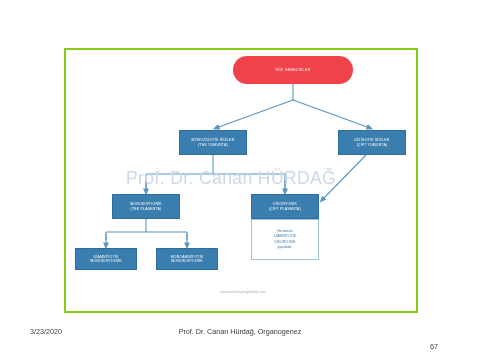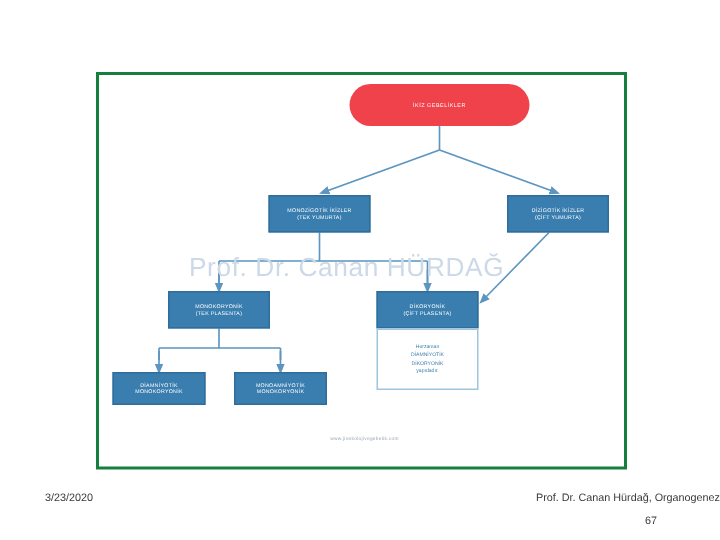--- a/index.html
+++ b/index.html
@@ -9,21 +9,21 @@
     font-family:"Liberation Sans", sans-serif;
     overflow:hidden;
     position:relative;
   }
 
   
   #slide-frame{
     position:absolute;
     left:64px;top:48px;
     width:354px;height:265px;
-    border:2px solid #15803d;
+    border:2px solid #84cc16;
     background:#ffffff;
     box-sizing:border-box;
     overflow:hidden;
   }
 
   
   #watermark{
     position:absolute;
     left:60px;top:118px;
     font-size:17.5px;
@@ -132,21 +132,21 @@
 
   
   #footer{
     position:absolute;
     left:0;top:327px;
     width:480px;height:14px;
     font-size:7.2px;
     color:#3a3a3a;
   }
   #footer-date{position:absolute;left:30px;top:0;}
-  #footer-center{position:absolute;left:0;top:0;width:480px;text-align:right;}
+  #footer-center{position:absolute;left:0;top:0;width:480px;text-align:center;}
   #footer-page{position:absolute;right:42px;top:0;margin-top:15px;}
 </style>
 </head>
 <body>
 
 <div id="slide-frame">
 
   <div id="watermark">Prof. Dr. Canan HÜRDAĞ</div>
 
   <svg id="connectors" viewBox="0 0 354 265" preserveAspectRatio="none">

